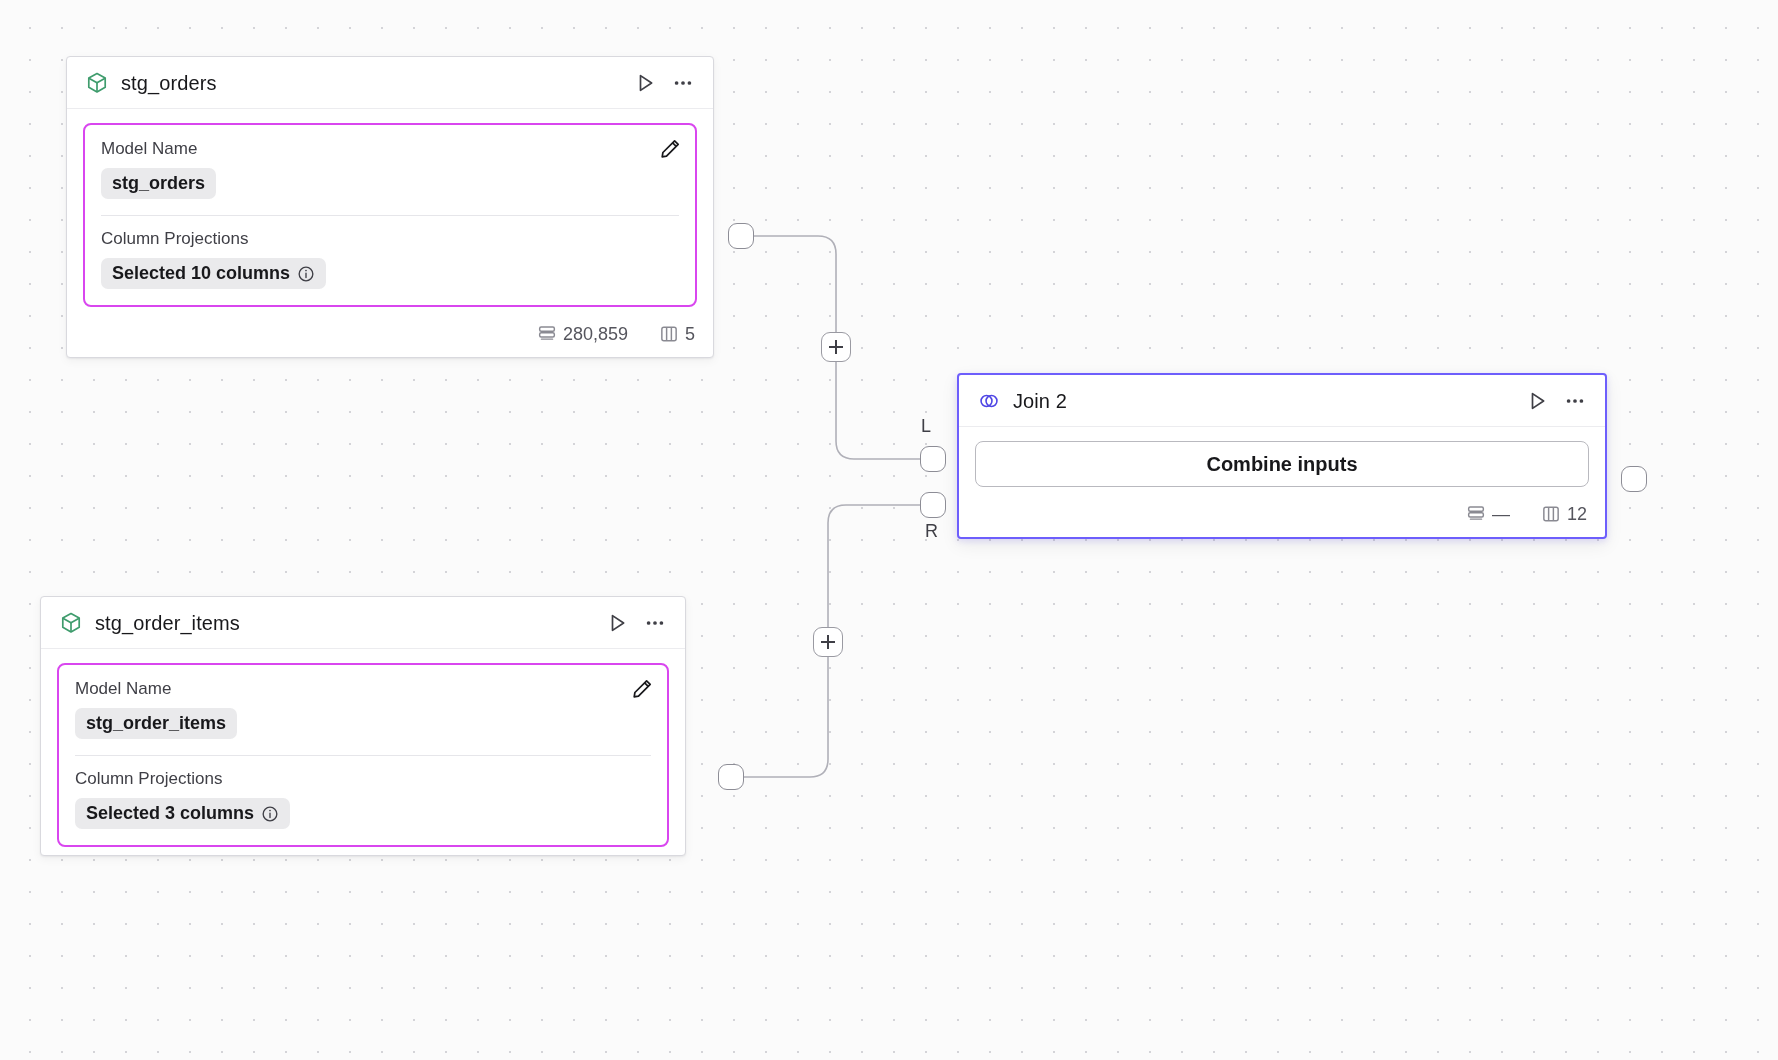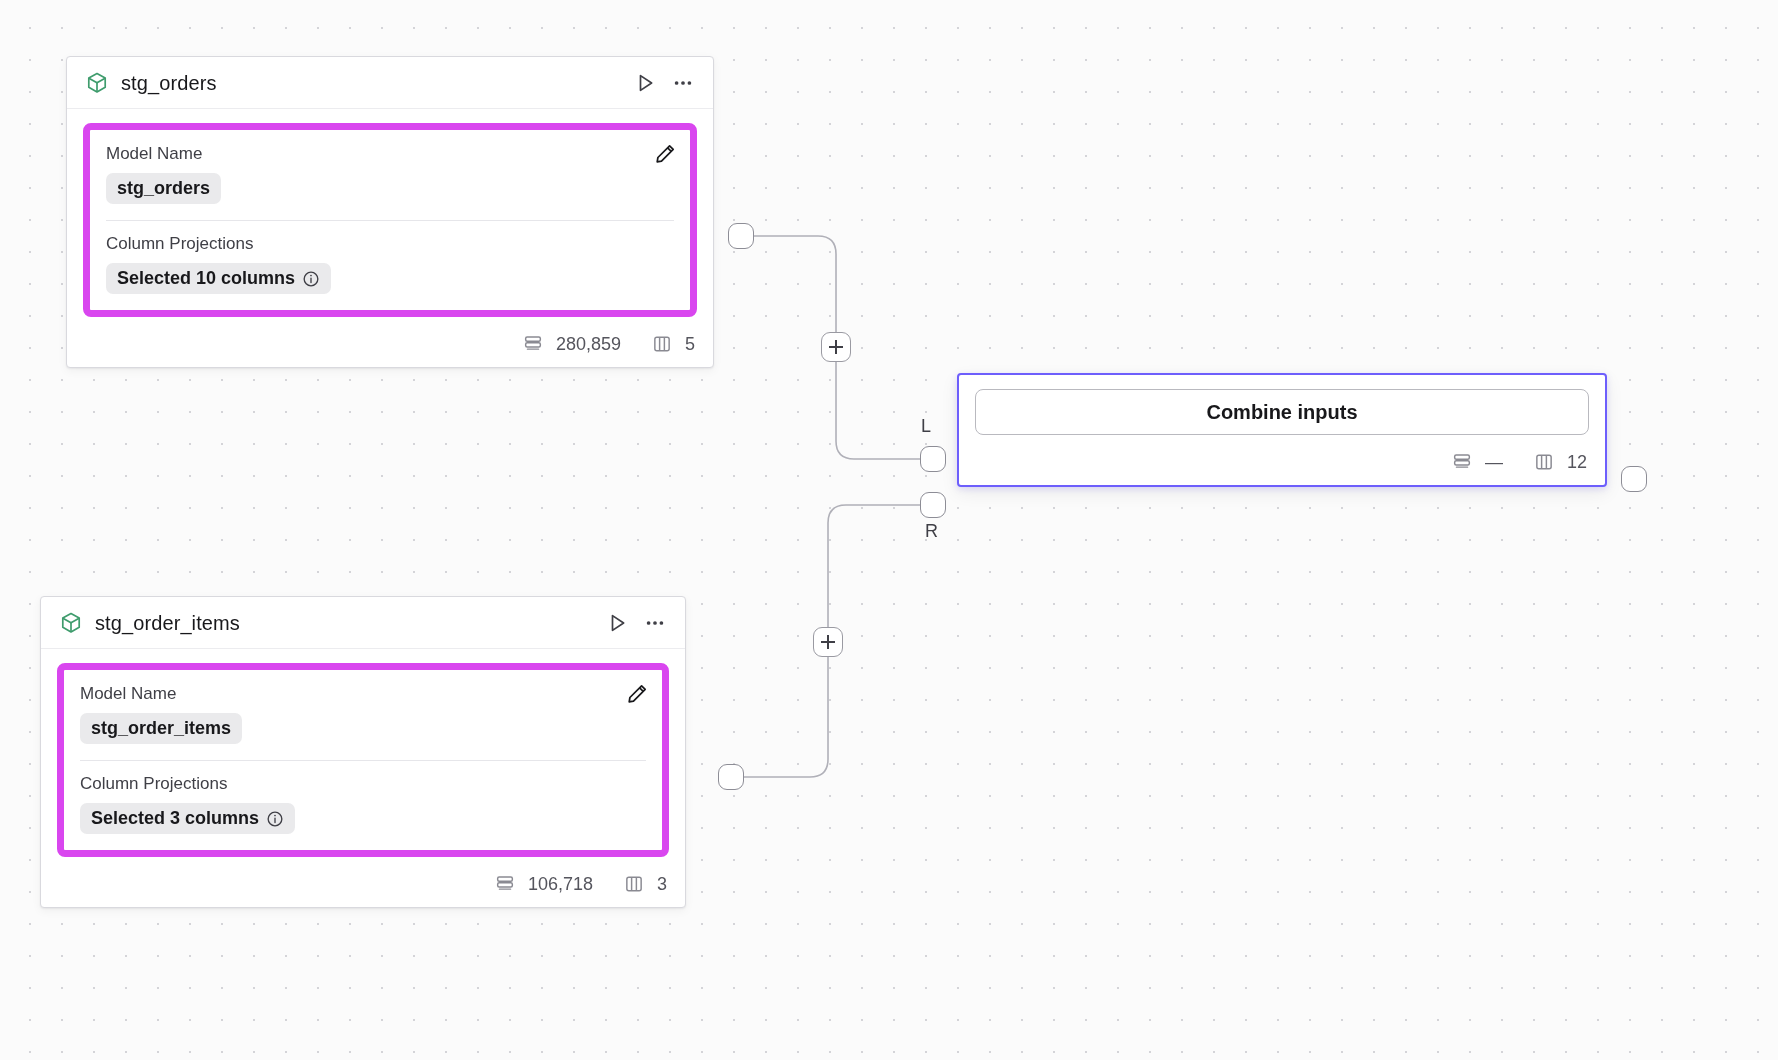--- a/index.html
+++ b/index.html
@@ -67,21 +67,21 @@
     align-items: center;
     justify-content: center;
     width: 24px;
     height: 24px;
     cursor: pointer;
   }
 
   .node-body { padding: 14px 16px 8px 16px; }
 
   .panel {
-    border: 7px solid #d946ef;
+    border: 2px solid #d946ef;
     border-radius: 8px;
     padding: 14px 16px 16px 16px;
     position: relative;
     background: #fff;
   }
   .panel-edit {
     position: absolute;
     top: 12px;
     right: 13px;
   }
@@ -113,21 +113,21 @@
     align-items: center;
     justify-content: flex-end;
     gap: 10px;
     padding: 8px 18px 12px 18px;
     font-size: 18px;
     color: #6b6b73;
   }
   .stat {
     display: inline-flex;
     align-items: center;
-    gap: 12px;
+    gap: 5px;
   }
   .stat-val { color: #55555d; }
   .stat-sep { width: 10px; }
 
   
   .combine-box {
     border: 1px solid #b9b9bf;
     border-radius: 8px;
     height: 46px;
     display: flex;
@@ -323,74 +323,75 @@
             <svg width="18" height="18" viewBox="0 0 20 20" fill="none" stroke="#3f3f46" stroke-width="1.5">
               <circle cx="10" cy="10" r="7.6"></circle>
               <path d="M10 9 L10 14" stroke-linecap="round"></path>
               <circle cx="10" cy="6.1" r=".95" fill="#3f3f46" stroke="none"></circle>
             </svg>
           </span>
         </span>
       </div>
     </div>
 
+  </div>
+
+  <div class="handle" style="left:718px; top:764px;"></div>
+
+  <div class="node selected" style="left:957px; top:373px; width:650px;">
+
+    <div class="node-header">
+      <span class="icon-btn">
+        <svg width="26" height="26" viewBox="0 0 26 26" fill="none" stroke="#4f46e5" stroke-width="1.7">
+          <circle cx="10.3" cy="13" r="5.9"></circle>
+          <circle cx="15.7" cy="13" r="5.9"></circle>
+        </svg>
+      </span>
+      <span class="node-title">Join 2</span>
+      <span class="hdr-actions">
+        <span class="icon-btn">
+          <svg width="24" height="24" viewBox="0 0 24 24" fill="none" stroke="#3f3f46" stroke-width="1.7" stroke-linejoin="round">
+            <path d="M7.5 4.6 L18.6 12 L7.5 19.4 Z"></path>
+          </svg>
+        </span>
+        <span class="icon-btn">
+          <svg width="24" height="24" viewBox="0 0 24 24" fill="#3f3f46">
+            <circle cx="5.6" cy="12" r="1.85"></circle>
+            <circle cx="12" cy="12" r="1.85"></circle>
+            <circle cx="18.4" cy="12" r="1.85"></circle>
+          </svg>
+        </span>
+      </span>
+    </div>
+
+    <div class="node-body">
+      <div class="combine-box">
+        <span>Combine inputs</span>
+      </div>
+    </div>
+
     <div class="node-footer">
       <span class="stat">
         <span>
           <svg width="22" height="22" viewBox="0 0 24 24" fill="none" stroke="#8a8a92" stroke-width="1.6" stroke-linejoin="round">
             <rect x="4" y="4.4" width="16" height="4.6" rx="1.6"></rect>
             <rect x="4" y="10.7" width="16" height="4.6" rx="1.6"></rect>
             <path d="M6 17.6 L18 17.6" stroke-linecap="round"></path>
           </svg>
         </span>
-        <span class="stat-val">106,718</span>
+        <span class="stat-val">—</span>
       </span>
       <span class="stat-sep"></span>
       <span class="stat">
         <span>
           <svg width="22" height="22" viewBox="0 0 24 24" fill="none" stroke="#8a8a92" stroke-width="1.6" stroke-linejoin="round">
             <rect x="4.2" y="4.6" width="15.6" height="14.8" rx="2.2"></rect>
             <path d="M9.4 4.8 L9.4 19.2 M14.6 4.8 L14.6 19.2"></path>
           </svg>
         </span>
-        <span class="stat-val">3</span>
-      </span>
-    </div>
-  </div>
-
-  <div class="handle" style="left:718px; top:764px;"></div>
-
-  <div class="node selected" style="left:957px; top:373px; width:650px;">
-
-
-    <div class="node-body">
-      <div class="combine-box">
-        <span>Combine inputs</span>
-      </div>
-    </div>
-
-    <div class="node-footer">
-      <span class="stat">
-        <span>
-          <svg width="22" height="22" viewBox="0 0 24 24" fill="none" stroke="#8a8a92" stroke-width="1.6" stroke-linejoin="round">
-            <rect x="4" y="4.4" width="16" height="4.6" rx="1.6"></rect>
-            <rect x="4" y="10.7" width="16" height="4.6" rx="1.6"></rect>
-            <path d="M6 17.6 L18 17.6" stroke-linecap="round"></path>
-          </svg>
-        </span>
-        <span class="stat-val">—</span>
-      </span>
-      <span class="stat-sep"></span>
-      <span class="stat">
-        <span>
-          <svg width="22" height="22" viewBox="0 0 24 24" fill="none" stroke="#8a8a92" stroke-width="1.6" stroke-linejoin="round">
-            <rect x="4.2" y="4.6" width="15.6" height="14.8" rx="2.2"></rect>
-            <path d="M9.4 4.8 L9.4 19.2 M14.6 4.8 L14.6 19.2"></path>
-          </svg>
-        </span>
         <span class="stat-val">12</span>
       </span>
     </div>
   </div>
 
   <div class="handle-label" style="left:921px; top:416px;">L</div>
   <div class="handle" style="left:920px; top:446px;"></div>
 
   <div class="handle" style="left:920px; top:492px;"></div>
   <div class="handle-label" style="left:925px; top:521px;">R</div>

